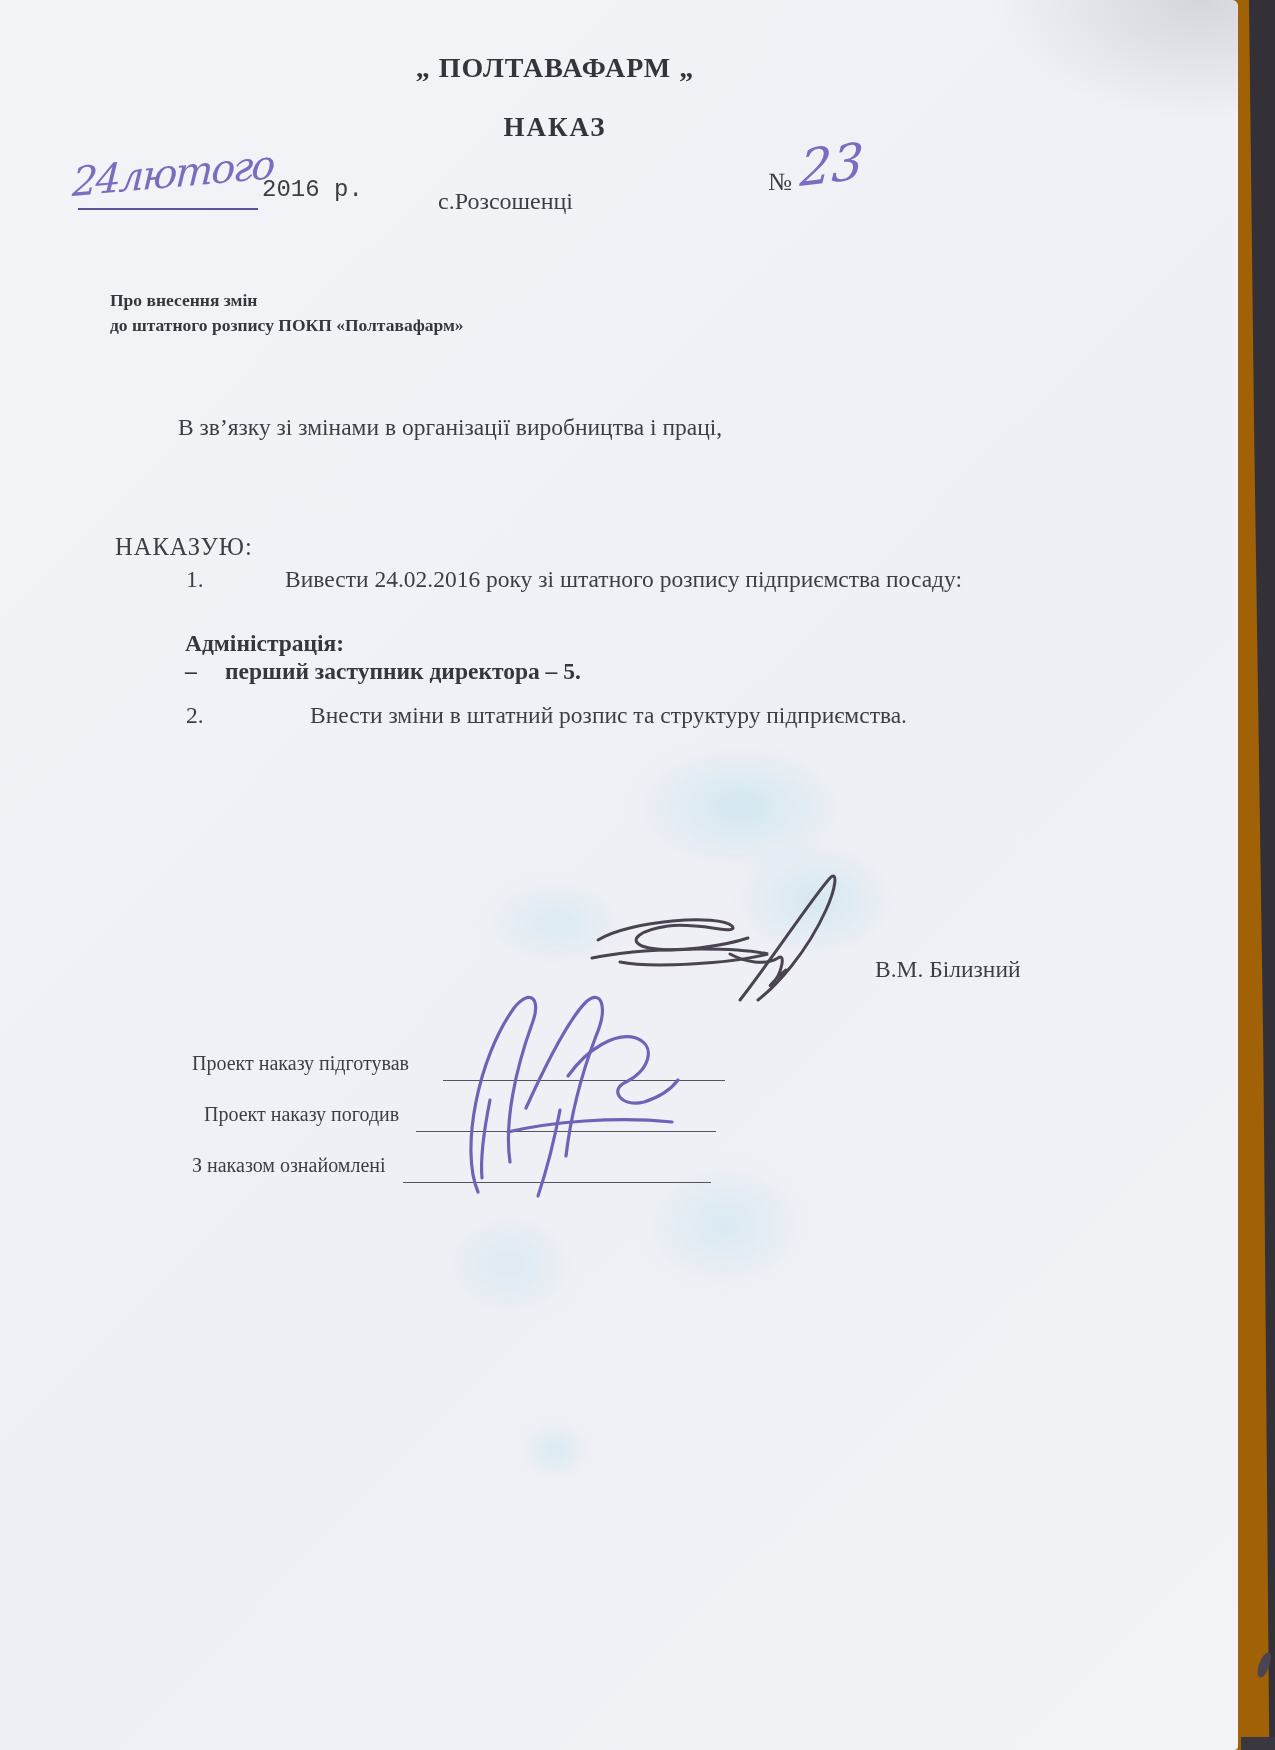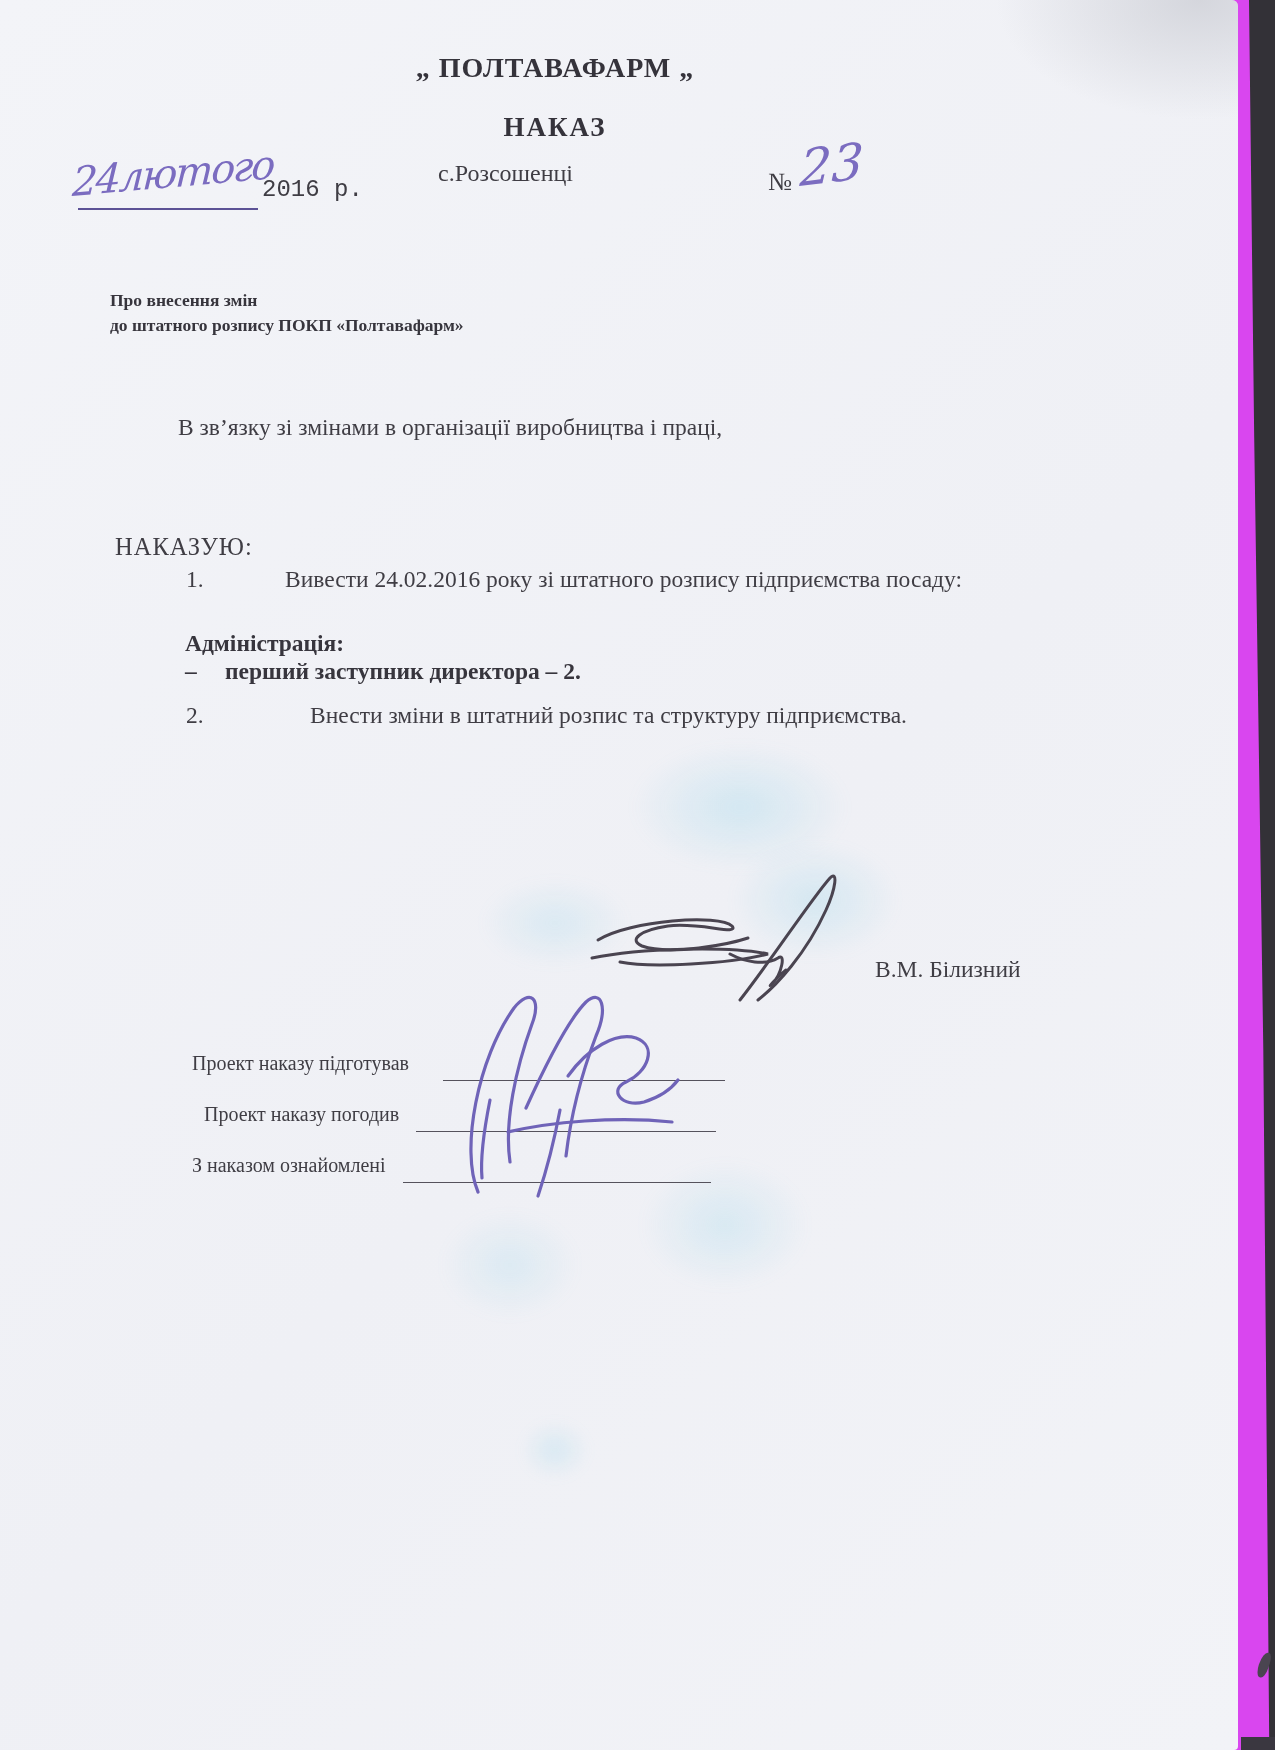--- a/index.html
+++ b/index.html
@@ -1,18 +1,18 @@
 <!DOCTYPE html>
 <html><head>
 <meta charset="utf-8">
 <style>
   html,body{margin:0;padding:0;background:#e8e8ea;}
   .scan{
     position:relative;width:1275px;height:1750px;overflow:hidden;
-    background:#d946ef;
+    background:#a16207;
     font-family:"Liberation Serif", serif;
     color:#3f3d44;
   }
   
   .edge-dark{
     position:absolute;top:0;right:0;width:26px;height:100%;
     background:#333137;
     clip-path:polygon(0 0,100% 0,100% 100%,78% 100%,55% 60%,20% 25%);
     z-index:1;
   }
@@ -40,21 +40,21 @@
   .abs{position:absolute;}
   .center-block{left:0;width:1110px;text-align:center;}
   .company-title{top:52px;font-size:28px;font-weight:bold;letter-spacing:1px;color:#35333b;}
   .doc-type{top:112px;font-size:27px;font-weight:bold;letter-spacing:2px;color:#35333b;}
 
   
   .hw{color:#7b6cc0;font-family:"DejaVu Serif", serif;font-style:italic;}
   .hw-date{top:150px;left:72px;font-size:40px;letter-spacing:-2px;transform:rotate(-5deg) skewX(-8deg);}
   .date-underline{top:208px;left:78px;width:180px;border-bottom:2px solid #5c5296;}
   .year{top:176px;left:262px;font-size:24px;font-family:Liberation Mono, monospace;}
-  .place{top:160px;left:438px;font-size:24px;}
+  .place{top:188px;left:438px;font-size:24px;}
   .num-label{top:168px;left:768px;font-size:25px;}
   .hw-num{top:136px;left:800px;font-size:50px;letter-spacing:0;transform:rotate(-7deg) skewX(-10deg);}
 
   .subject{top:288px;left:110px;font-size:17.5px;font-weight:bold;line-height:25px;color:#37353d;}
 
   .intro{top:414px;left:178px;font-size:23.5px;}
   .order-heading{top:500px;left:115px;font-size:24.5px;letter-spacing:1px;margin-top:33px;}
 
   .item-num-1{top:566px;left:186px;font-size:23.5px;}
   .item-text-1{top:566px;left:285px;font-size:23.5px;}
@@ -130,21 +130,21 @@
     </div>
 
     <div class="abs intro">В зв’язку зі змінами в організації виробництва і праці,</div>
     <div class="abs order-heading">НАКАЗУЮ:</div>
 
     <div class="abs item-num-1">1.</div>
     <div class="abs item-text-1">Вивести 24.02.2016 року зі штатного розпису підприємства посаду:</div>
 
     <div class="abs dept-heading">Адміністрація:</div>
     <div class="abs pos-dash">–</div>
-    <div class="abs pos-text">перший заступник директора – 2.</div>
+    <div class="abs pos-text">перший заступник директора – 5.</div>
 
     <div class="abs item-num-2">2.</div>
     <div class="abs item-text-2">Внести зміни в штатний розпис та структуру підприємства.</div>
 
     <svg class="sig-svg sig-director" width="270" height="150" viewBox="0 0 270 150">
       <g fill="none" stroke="#4a4450" stroke-width="3" stroke-linecap="round">
         <path d="M18,78 C50,58 140,52 152,64 C160,74 120,60 88,64 C60,68 48,78 62,84 C90,94 150,82 168,76"></path>
         <path d="M12,96 C60,86 150,84 188,92 C150,102 70,106 40,100"></path>
         <path d="M160,138 C190,100 232,36 250,16 C258,8 256,26 246,48 C226,92 196,124 178,138"></path>
         <path d="M150,92 C165,100 185,104 198,96 C206,90 202,112 192,122 C186,128 196,116 206,108"></path>

